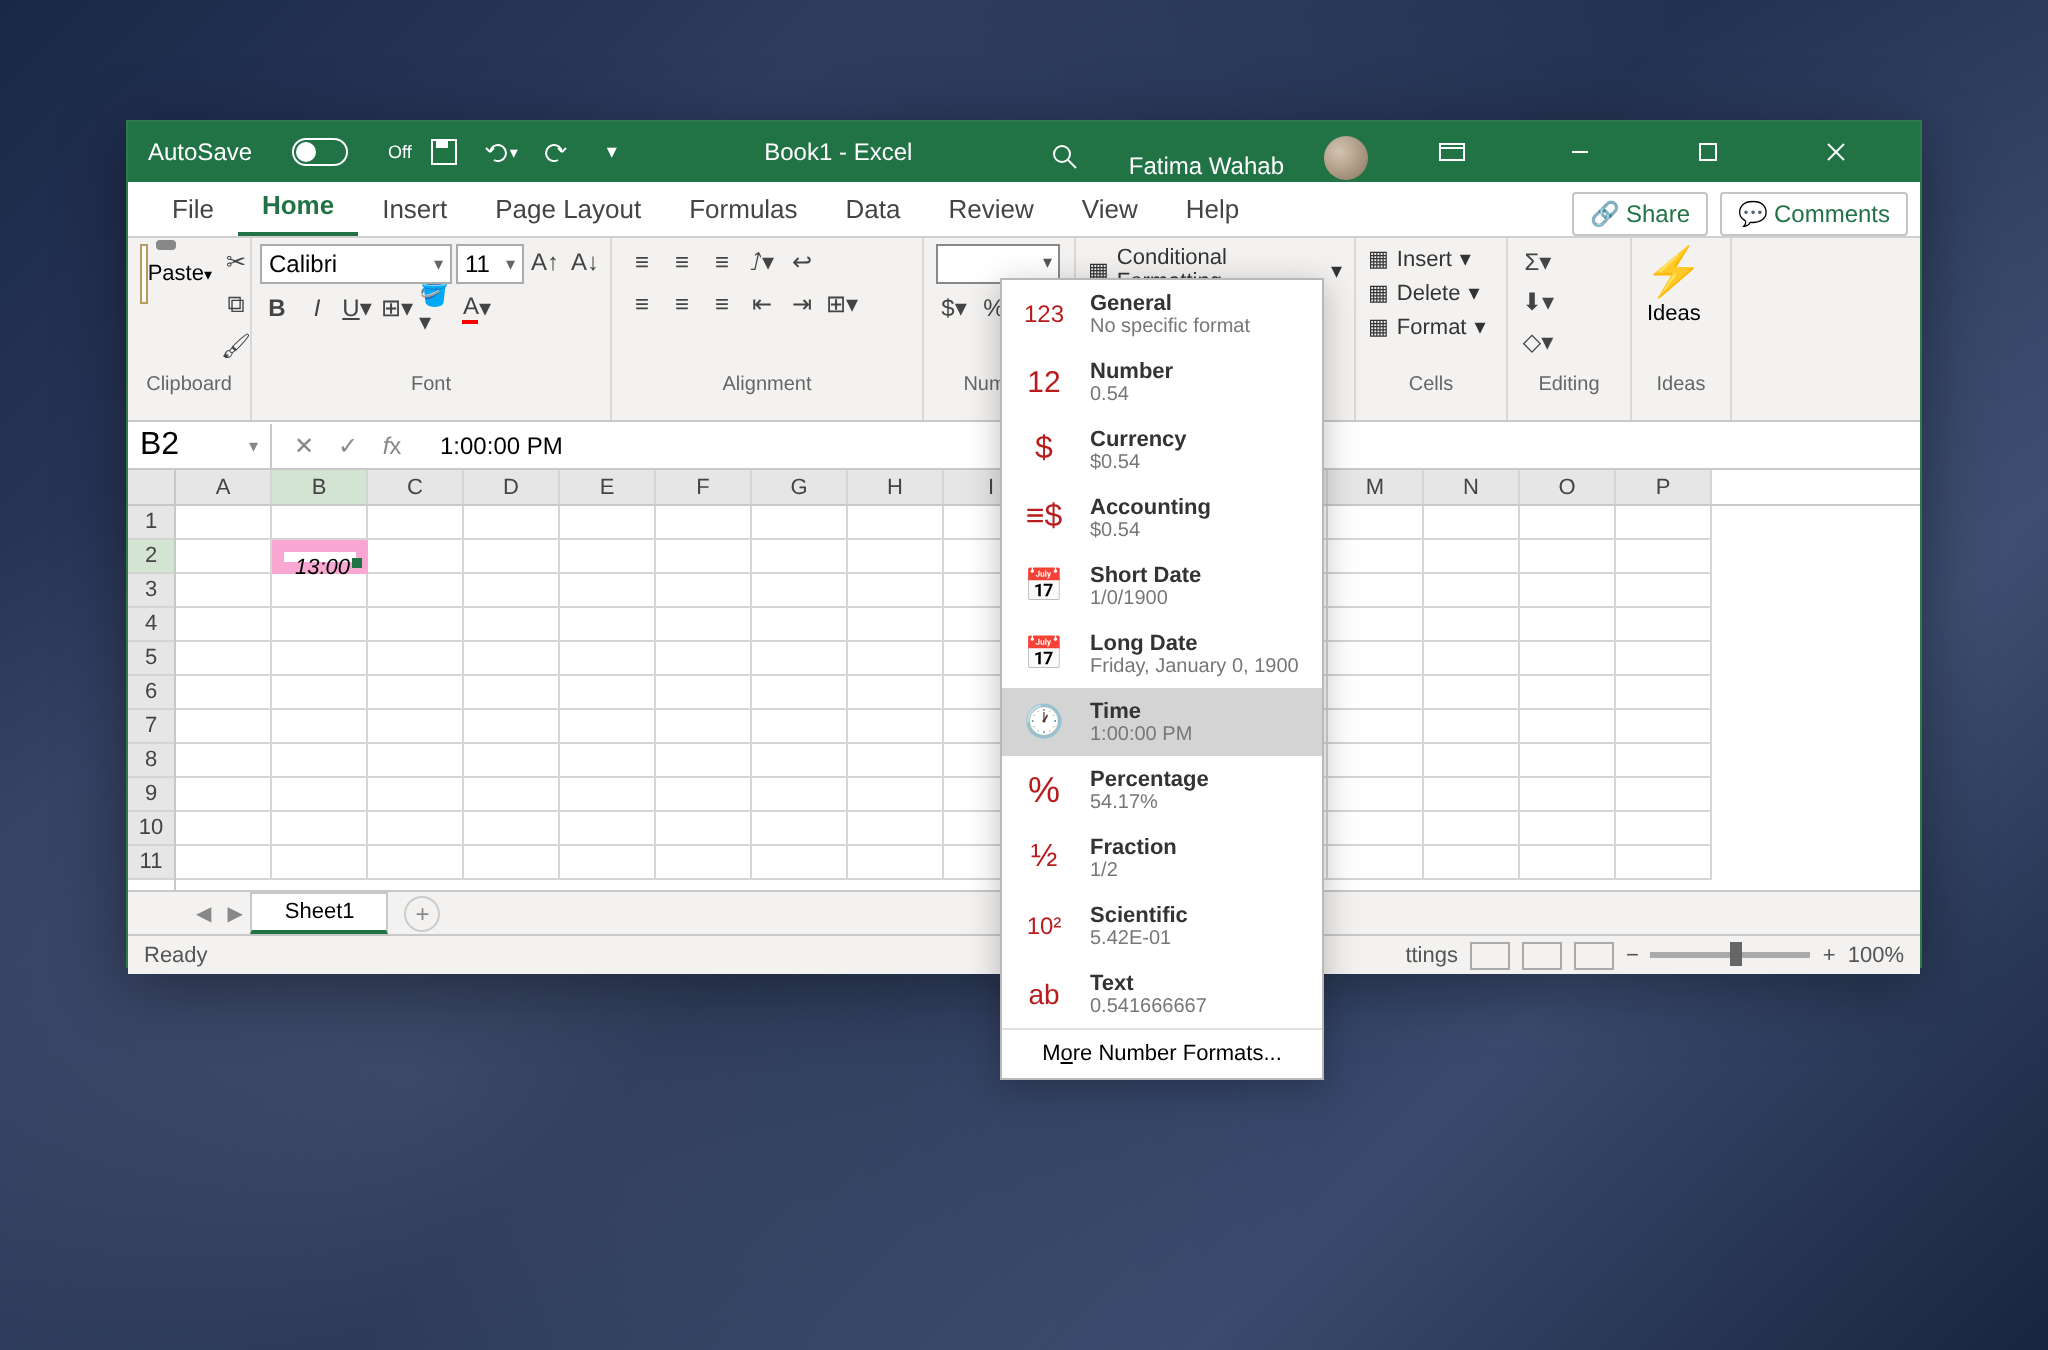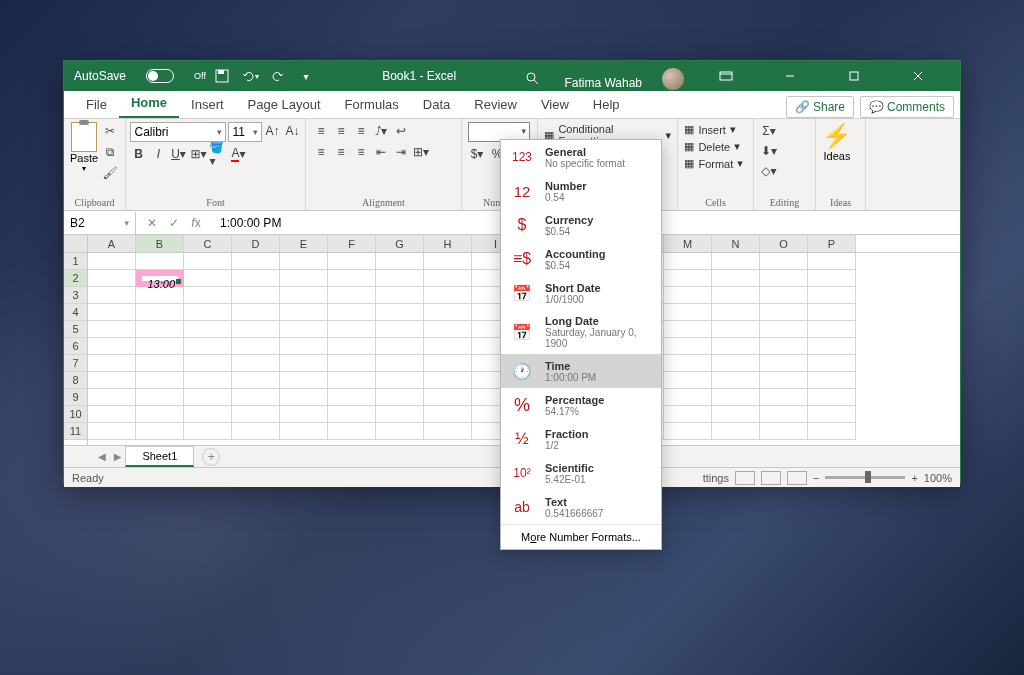--- a/index.html
+++ b/index.html
@@ -16,43 +16,43 @@
 .ts-right { display: flex; align-items: flex-end; gap: 20px; padding-right: 20px; }
 .avatar { width: 22px; height: 22px; border-radius: 50%; background: radial-gradient(circle at 35% 35%, #d4c5b0, #8a7560); }
 .winbtn { width: 44px; height: 28px; display: flex; align-items: center; justify-content: center; cursor: pointer; }
 .tabs { height: 28px; background: #fff; display: flex; align-items: flex-end; padding-left: 10px; border-bottom: 1px solid #d0d0d0; position: relative; }
 .tab { padding: 5px 12px 6px; font-size: 13px; color: #444; cursor: pointer; }
 .tab.active { color: #217346; border-bottom: 2px solid #217346; font-weight: 600; }
 .tabs-right { position: absolute; right: 6px; display: flex; gap: 6px; }
 .pill { height: 22px; padding: 0 8px; border: 1px solid #c5c5c5; display: flex; align-items: center; font-size: 12px; color: #217346; border-radius: 2px; cursor: pointer; }
 .ribbon { height: 92px; background: #f3f2f1; border-bottom: 1px solid #c8c8c8; display: flex; }
 .group { border-right: 1px solid #d8d8d8; padding: 3px 6px 1px; display: flex; flex-direction: column; justify-content: space-between; }
-.group-label { font-size: 10px; color: #666; text-align: center; padding-bottom: 1px; font-family: Liberation Serif, serif; }
+.group-label { font-size: 10px; color: #666; text-align: center; padding-bottom: 11px; }
 .group-content { flex: 1; display: flex; align-items: flex-start; gap: 3px; }
 .clip-g { width: 62px; }
-.paste-btn { display: flex; flex-direction: column; align-items: center; width: 36px; cursor: pointer; }
+.paste-btn { display: flex; flex-direction: row; align-items: center; width: 36px; cursor: pointer; }
 .paste-icon { width: 26px; height: 30px; background: linear-gradient(#fff,#fff); border: 1px solid #b89a5e; position: relative; }
 .paste-icon::before { content: ''; position: absolute; top: -3px; left: 7px; width: 10px; height: 5px; background: #888; border-radius: 2px; }
 .font-g { width: 180px; align-items: center; }
 .combo { height: 20px; border: 1px solid #ababab; background: #fff; font-size: 12px; padding: 0 16px 0 4px; display: flex; align-items: center; position: relative; cursor: pointer; }
 .combo::after { content: '▾'; position: absolute; right: 3px; font-size: 9px; color: #666; }
 .mini { width: 18px; height: 18px; display: flex; align-items: center; justify-content: center; font-size: 12px; cursor: pointer; color: #444; }
 .align-g { width: 156px; }
 .num-g { width: 76px; }
 .num-combo { width: 62px; height: 20px; border: 1px solid #888; background: #fff; position: relative; cursor: pointer; }
 .num-combo::after { content: '▾'; position: absolute; right: 3px; top: 3px; font-size: 9px; color: #555; }
 .styles-g { width: 140px; }
 .style-item { font-size: 11px; display: flex; align-items: center; gap: 4px; cursor: pointer; color: #333; padding: 1px 0; }
 .cells-g { width: 76px; }
 .edit-g { width: 62px; }
 .ideas-g { width: 50px; }
 .ideas-btn { display: flex; flex-direction: column; align-items: center; cursor: pointer; }
 .bolt { font-size: 24px; color: #4a7ebb; }
 .namebox-row { height: 24px; background: #fff; border-bottom: 1px solid #c8c8c8; display: flex; align-items: center; }
-.namebox { width: 72px; height: 22px; border-right: 1px solid #c8c8c8; padding-left: 6px; font-size: 12px; display: flex; align-items: center; position: relative; }
+.namebox { width: 72px; height: 22px; border-right: 1px solid #c8c8c8; padding-left: 6px; font-size: 16px; display: flex; align-items: center; position: relative; }
 .namebox::after { content: '▾'; position: absolute; right: 6px; font-size: 9px; color: #888; }
 .fx-btns { display: flex; gap: 2px; padding: 0 6px; }
 .fx-btn { width: 20px; display: flex; justify-content: center; font-size: 12px; color: #888; cursor: pointer; }
 .formula-bar { flex: 1; padding-left: 8px; font-size: 12px; }
 .grid-area { height: 210px; background: #fff; display: flex; position: relative; }
 .rowhdrs { width: 24px; border-right: 1px solid #c8c8c8; }
 .corner { height: 18px; border-bottom: 1px solid #c8c8c8; background: #e6e6e6; }
 .rh { height: 17px; border-bottom: 1px solid #d4d4d4; font-size: 11px; color: #444; text-align: center; line-height: 17px; background: #e6e6e6; }
 .rh.active { background: #d3e4d3; }
 .cols { flex: 1; overflow: hidden; }
@@ -603,21 +603,21 @@
           <div class="dd-title">Short Date</div>
           <div class="dd-sub">1/0/1900</div>
         </div>
       </div>
       <div class="dd-item">
         <div class="dd-icon">
           <span>📅</span>
         </div>
         <div class="dd-text">
           <div class="dd-title">Long Date</div>
-          <div class="dd-sub">Saturday, January 0, 1900</div>
+          <div class="dd-sub">Friday, January 0, 1900</div>
         </div>
       </div>
       <div class="dd-item selected">
         <div class="dd-icon">
           <span>🕐</span>
         </div>
         <div class="dd-text">
           <div class="dd-title">Time</div>
           <div class="dd-sub">1:00:00 PM</div>
         </div>

